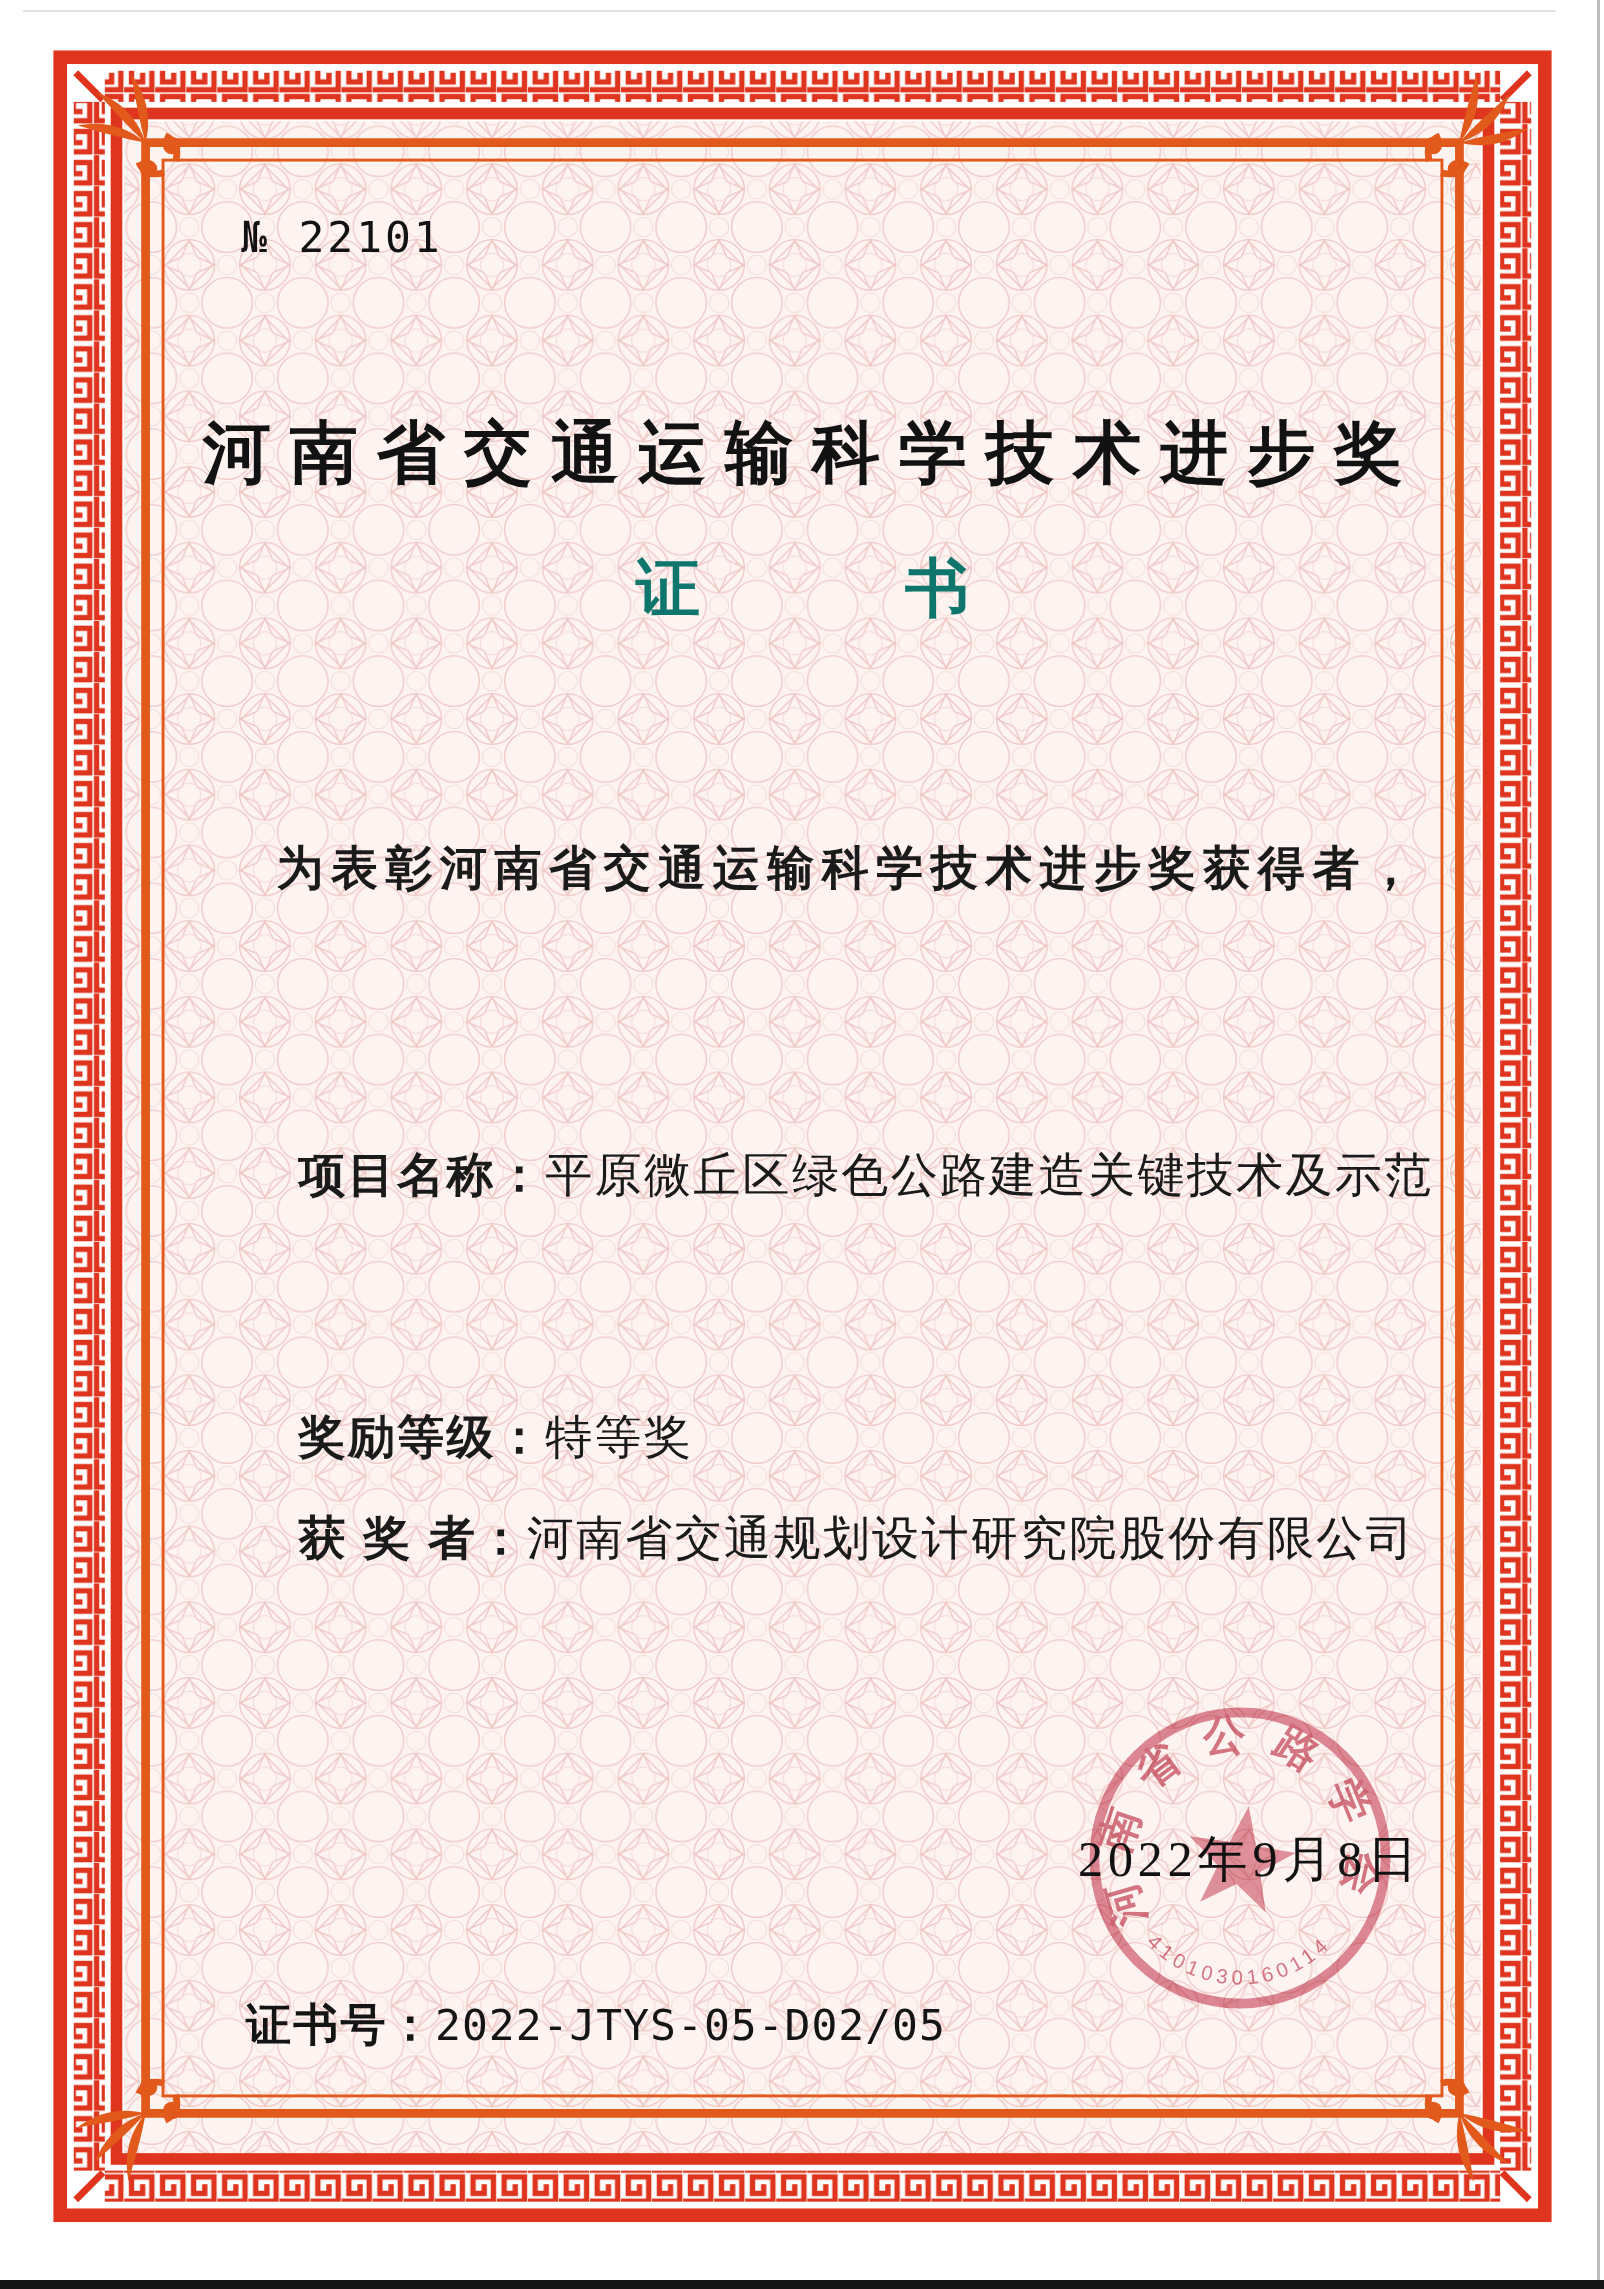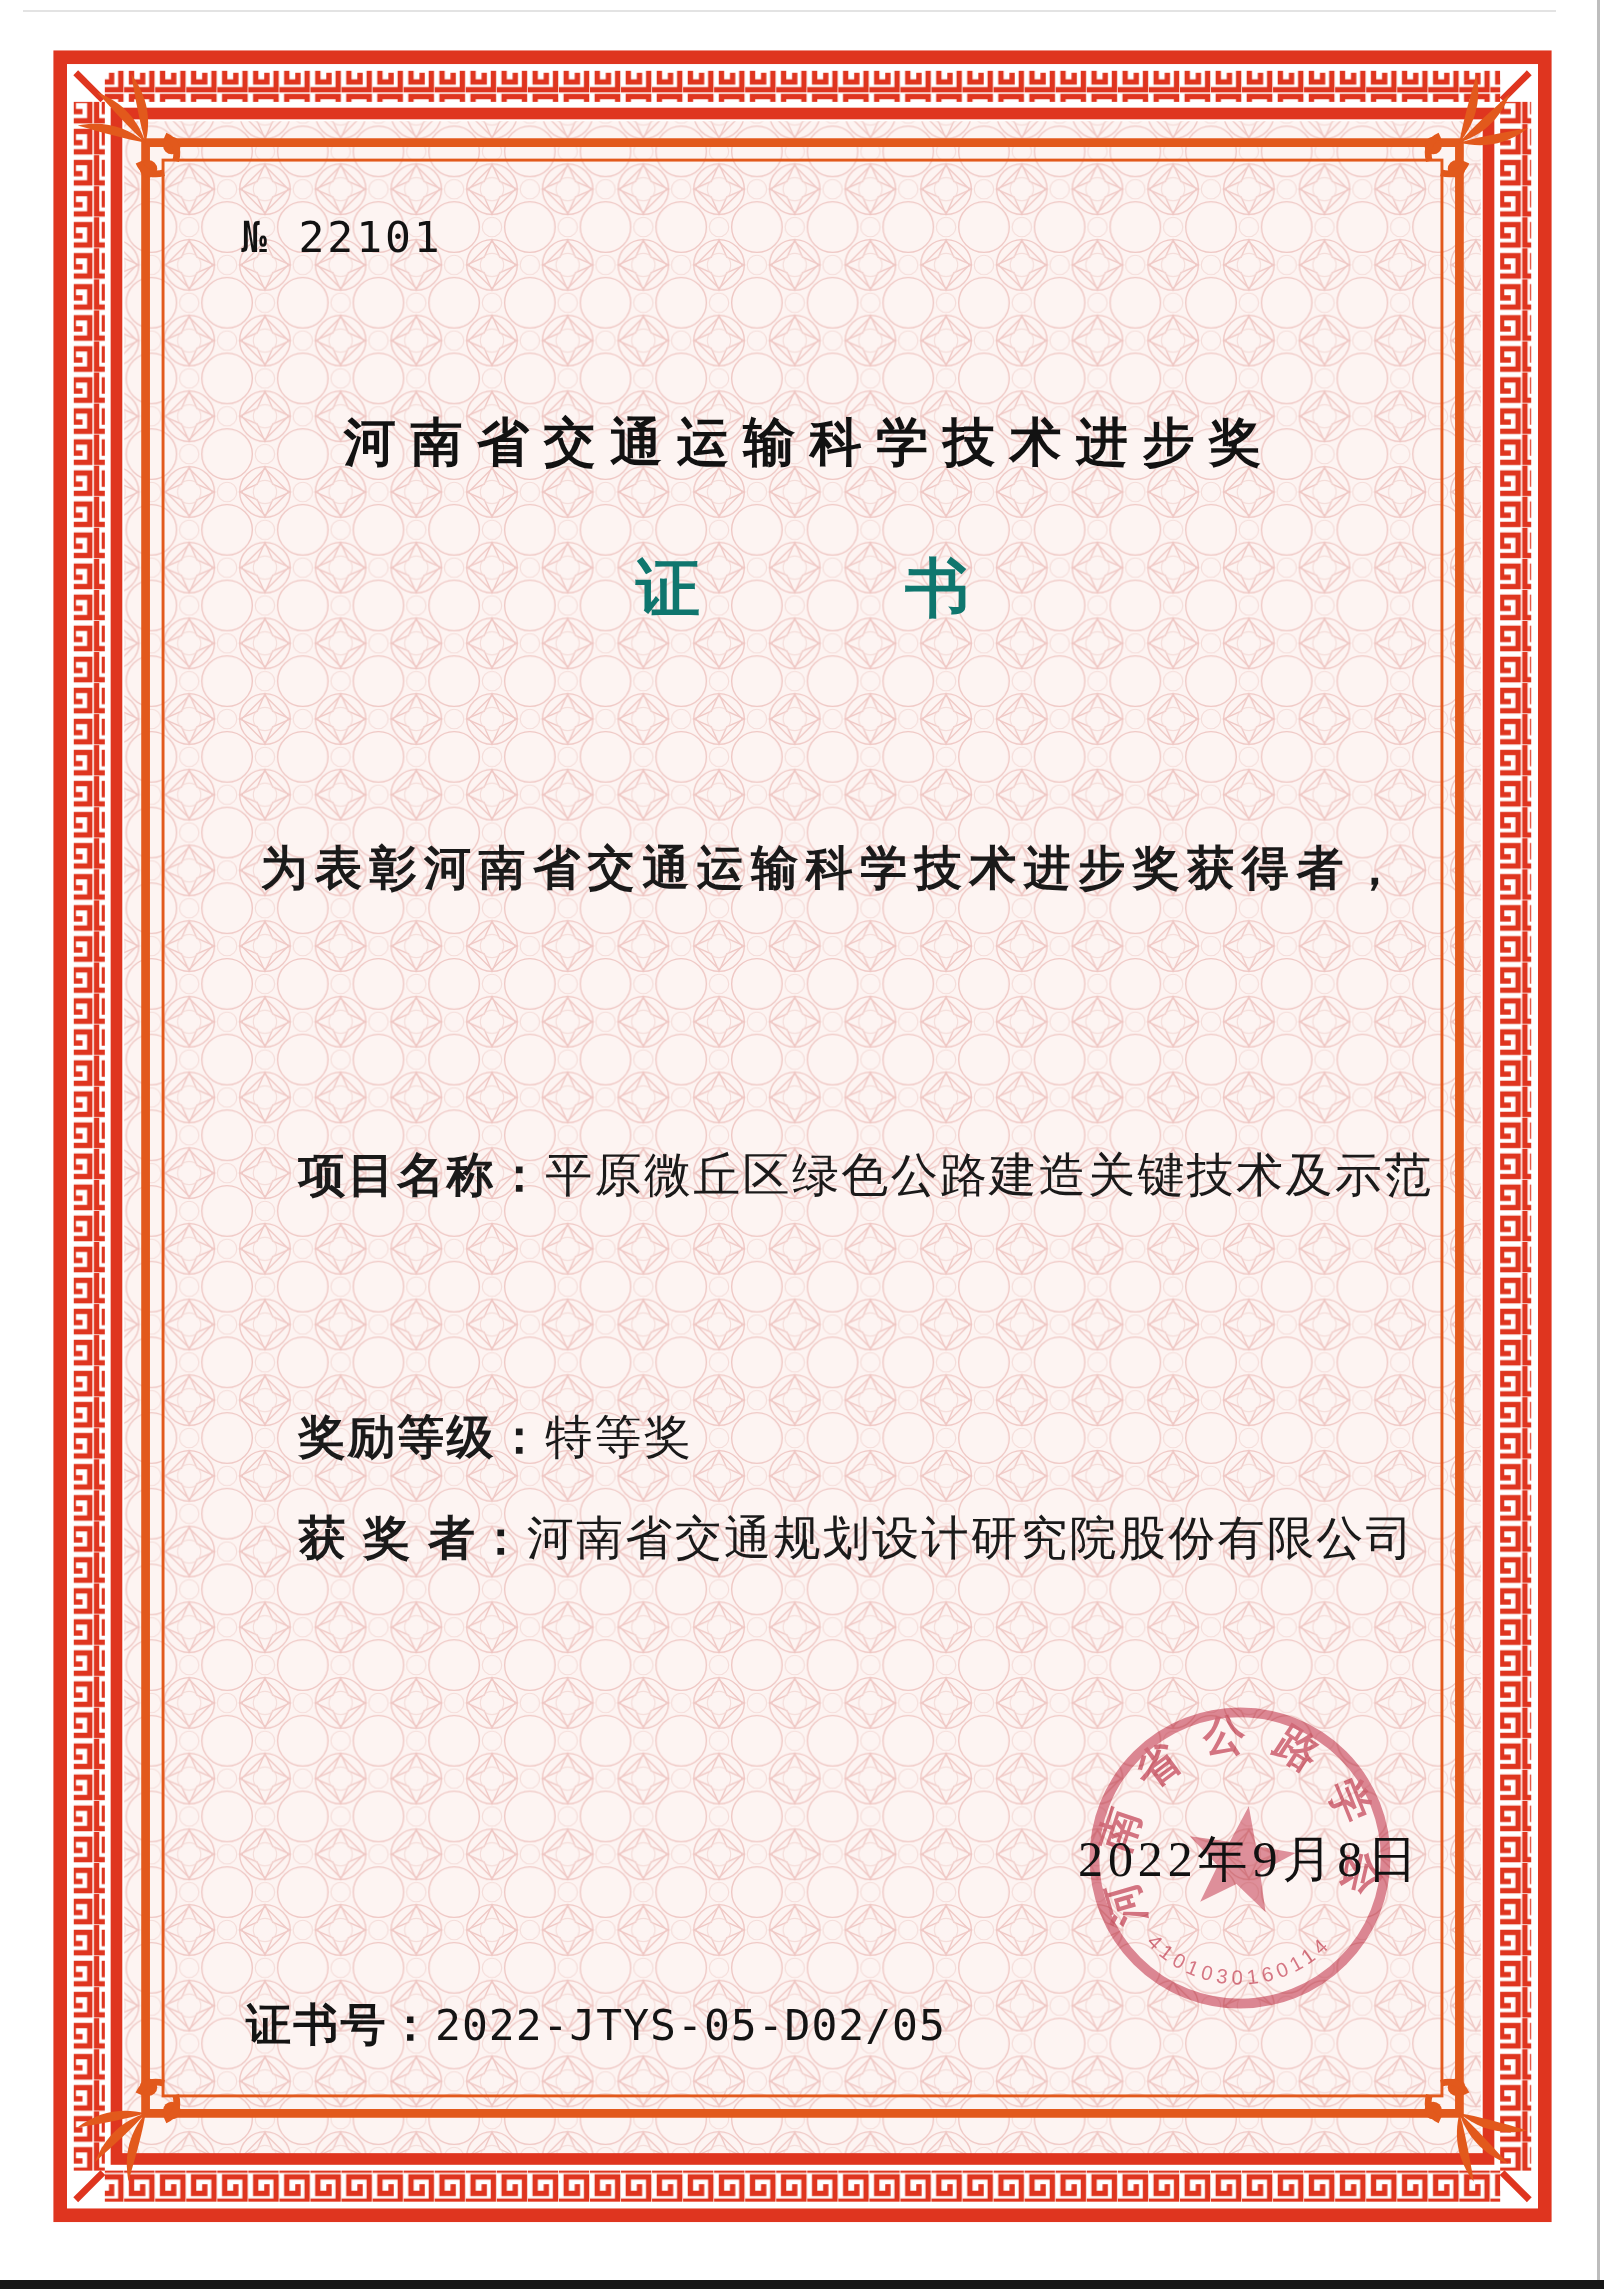--- a/index.html
+++ b/index.html
@@ -12,28 +12,28 @@
   svg.seal{position:absolute;left:1075px;top:1693px;width:330px;height:330px;z-index:4;opacity:.9;mix-blend-mode:multiply;}
   .content{position:absolute;left:0;top:0;width:100%;height:100%;z-index:5;color:#161616;}
 
   .cert-number{
     position:absolute;left:241px;top:212px;
     font-family:"DejaVu Sans Mono","Liberation Mono",monospace;
     font-size:43px;letter-spacing:2.9px;color:#121212;
   }
   .title{
     position:absolute;left:0;top:408px;width:1605px;text-align:center;
-    font-size:52px;font-weight:900;letter-spacing:.28em;text-indent:.28em;color:#121212;
+    font-size:68px;font-weight:900;letter-spacing:.28em;text-indent:.28em;color:#121212;
   }
   .subtitle{
     position:absolute;left:0;top:545px;width:1605px;text-align:center;
     font-size:64px;font-weight:900;letter-spacing:3.2em;text-indent:3.2em;color:#0f766e;
   }
   .body-par{
-    position:absolute;left:190px;top:821px;width:1238px;
+    position:absolute;left:206px;top:821px;width:1238px;
     font-size:47px;font-weight:700;line-height:2.0;letter-spacing:.16em;color:#1a1a1a;
   }
   .body-line-1{display:block;text-indent:1.5em;}
   .body-line-2{display:block;}
   .field-row{position:absolute;left:206px;font-size:47px;letter-spacing:.05em;color:#1a1a1a;white-space:pre;}
   .row-project{top:1089px;}
   .row-grade{top:1351px;}
   .row-winner{top:1452px;}
   .field-label{font-weight:700;}
   .field-value{font-weight:400;margin-top:28px;}

